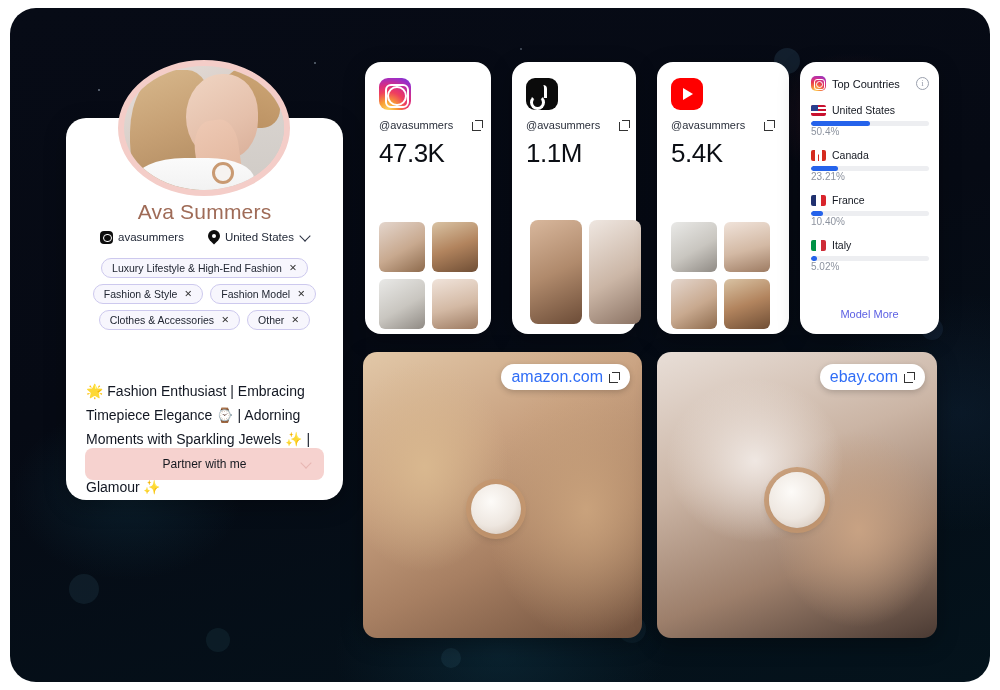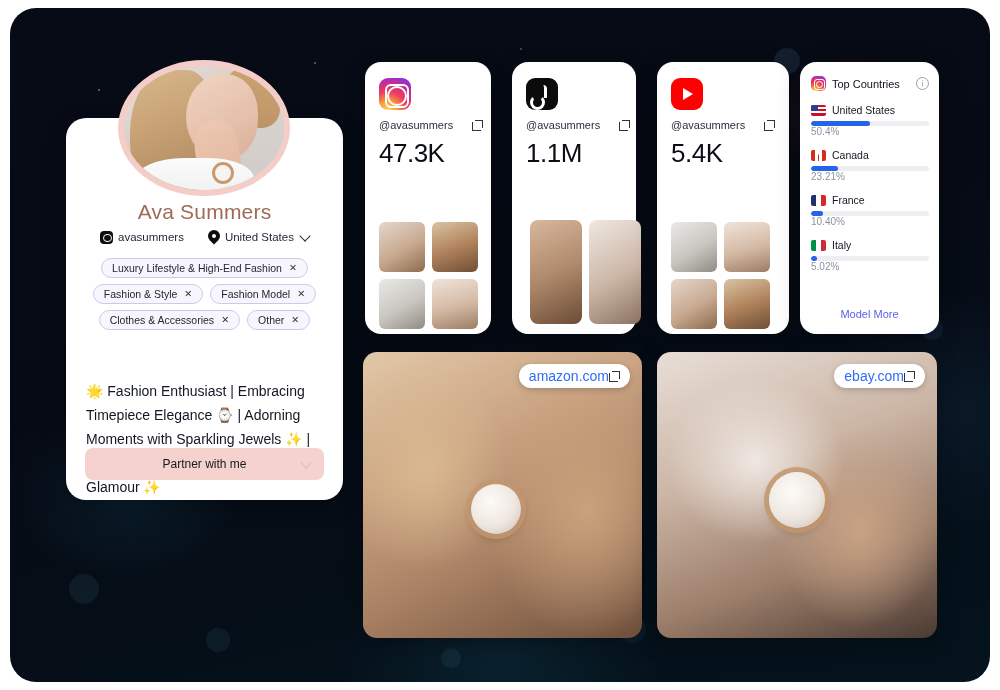--- a/index.html
+++ b/index.html
@@ -331,24 +331,24 @@
   }
   .wristwatch {
     position: absolute; border-radius: 50%;
     background: radial-gradient(circle at 40% 35%, #fdfbf8 0%, #eee7e0 55%, #cdbcae 100%);
     box-shadow: 0 0 0 5px rgba(196,150,110,.85), 0 3px 10px rgba(0,0,0,.3);
   }
   #wa1 { left: 108px; top: 132px; width: 50px; height: 50px; }
   #wa2 { left: 112px; top: 120px; width: 56px; height: 56px; }
   .site-badge {
     position: absolute; top: 12px; right: 12px;
-    display: flex; align-items: center; gap: 0;
+    display: flex; align-items: center; gap: 6px;
     background: #fff; border-radius: 999px;
     padding: 4px 10px;
-    font-size: 14px; color: #2f6df6;
+    font-size: 16px; color: #2f6df6;
     box-shadow: 0 2px 6px rgba(0,0,0,.2);
     cursor: pointer;
     justify-content: flex-end;
   }
   .site-badge .ext::before, .site-badge .ext::after { border-color: #333; }
 </style>
 </head>
 <body>
 
 <div id="app">

